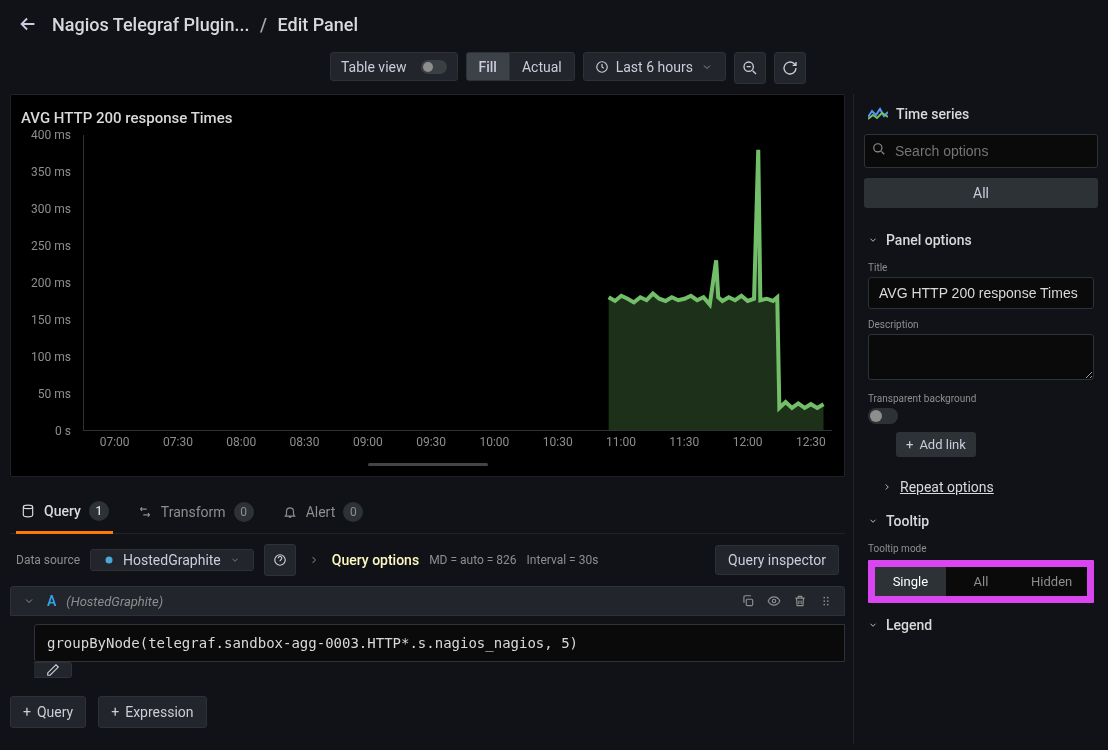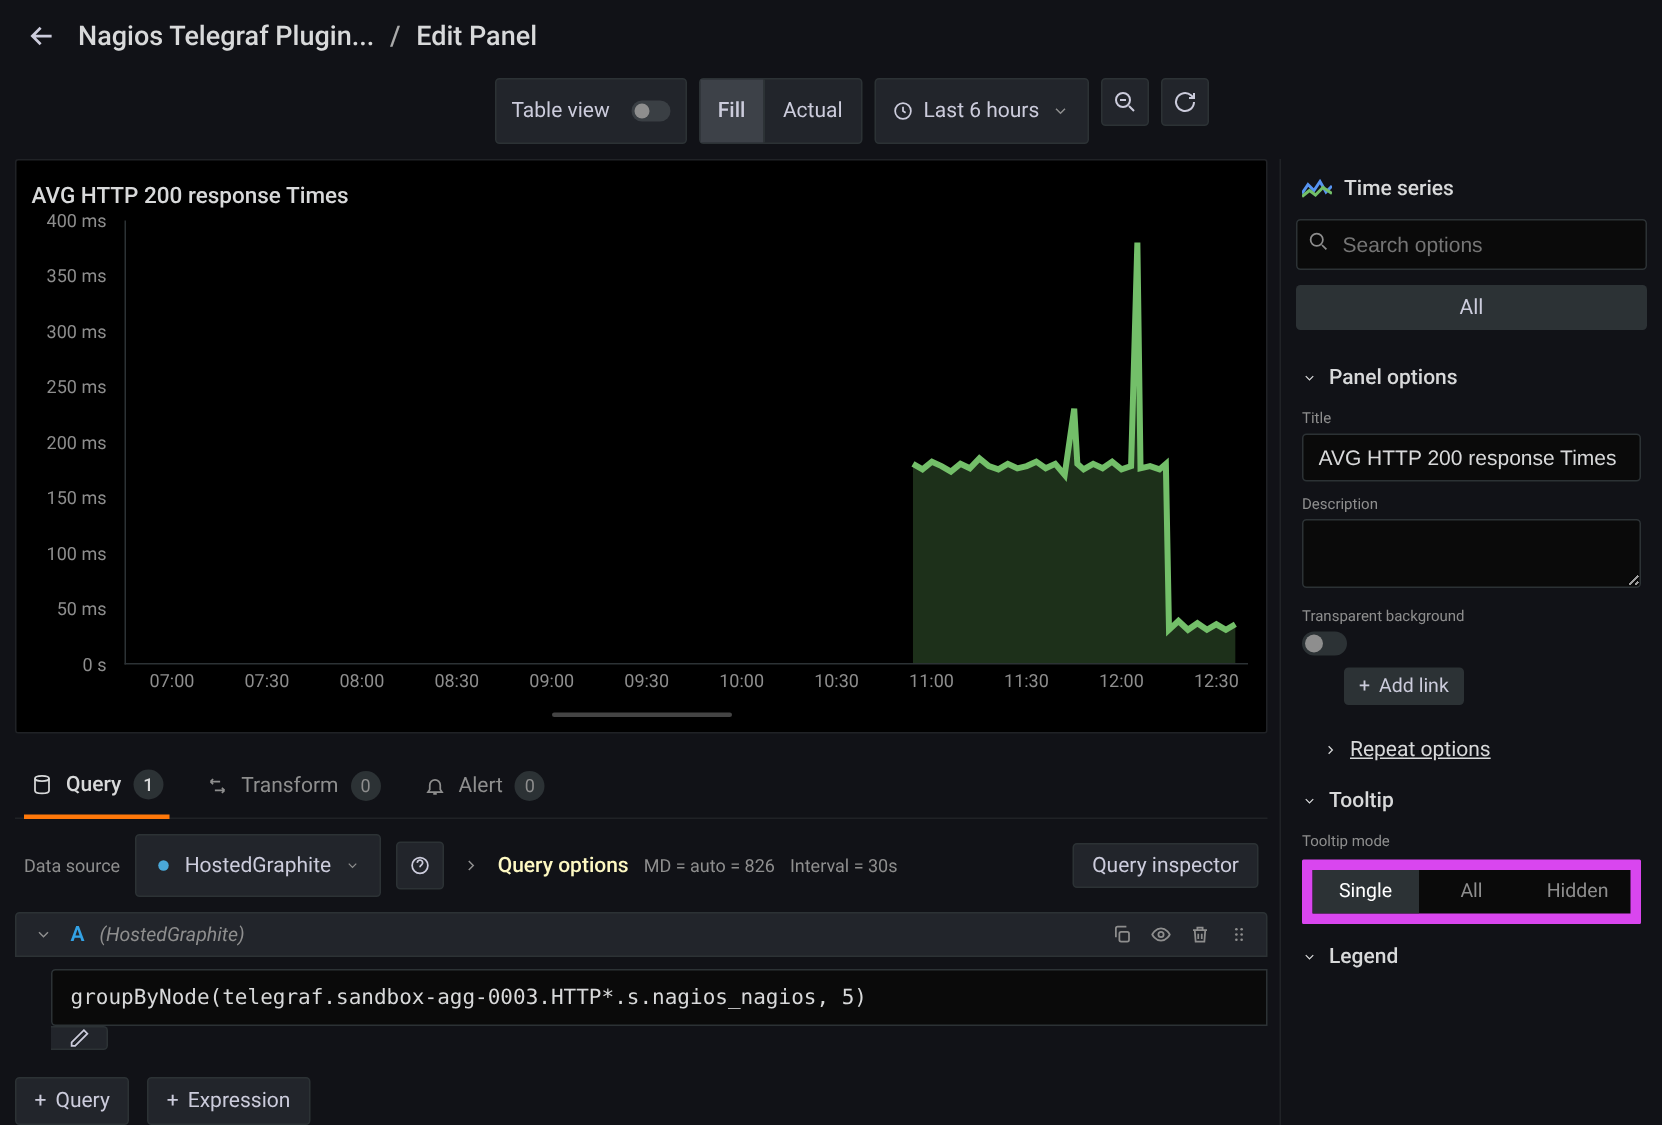--- a/index.html
+++ b/index.html
@@ -27,21 +27,21 @@
     padding: 4px 16px 10px 16px;
     gap: 8px;
     margin-left: 314px;
   }
   .btn-group, .btn {
     display: inline-flex;
     align-items: center;
     background: #22252b;
     border: 1px solid #2c3235;
     border-radius: 3px;
-    height: 44px;
+    height: 29px;
     color: #ccccdc;
     cursor: pointer;
   }
   .btn { padding: 0 10px; gap:6px;}
   .btn-group .seg { padding: 0 12px; height:100%; display:flex; align-items:center; cursor:pointer;}
   .btn-group .seg.active { background: #3d4148; font-weight:500;}
   .btn-group .seg + .seg { border-left: 1px solid #2c3235; }
   .toggle-track {
     width: 26px; height: 14px; background:#3a3f44; border-radius:7px; margin-left:8px; position:relative;
   }
@@ -77,21 +77,21 @@
   .badge {
     display:inline-flex; align-items:center; justify-content:center;
     min-width:20px; height:20px; padding:0 6px;
     background:#2c3235; border-radius:10px; font-size:12px; color:#8e8e8e;
   }
   .tab.active .badge { color:#d8d9da;}
   .query-bar {
     display:flex; align-items:center; gap:10px; padding: 10px 6px;
   }
   .query-bar .label { font-size:12px; color:#8e8e8e; }
-  .ds-select { display:flex; align-items:center; gap:6px; background:#22252b; border:1px solid #2c3235; border-radius:3px; padding: 12px 10px; cursor:pointer;text-align:center;}
+  .ds-select { display:flex; align-items:center; gap:6px; background:#22252b; border:1px solid #2c3235; border-radius:3px; padding: 2px 10px; cursor:pointer;text-align:center;}
   .icon-btn { width:32px; height:32px; display:flex; align-items:center; justify-content:center; background:#22252b; border:1px solid #2c3235; border-radius:3px; cursor:pointer;}
   .query-opts { color:#fef9c3; cursor:pointer; font-weight:500;}
   .hint { font-size:12px; color:#8e8e8e; }
   .inspector-btn { background:#22252b; border:1px solid #2c3235; border-radius:3px; padding:6px 12px; cursor:pointer; margin-left:auto;}
   .query-row-head {
     display:flex; align-items:center; gap:10px; padding: 6px 10px;
     background:#22252b; border:1px solid #2c3235; border-radius:3px 3px 0 0;
   }
   .query-letter { color:#33a2e5; font-weight:600; }
   .query-ds-name { font-style:italic; color:#8e8e8e; font-size:13px;}

